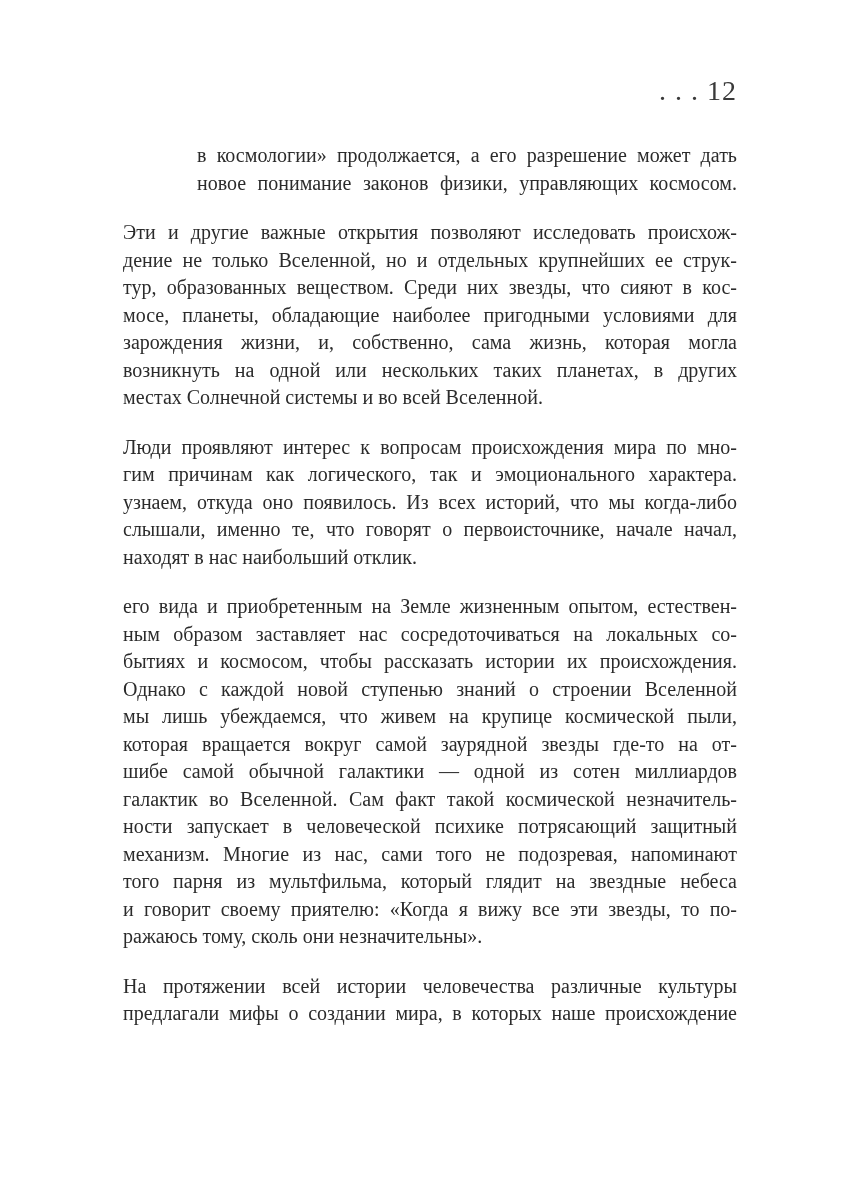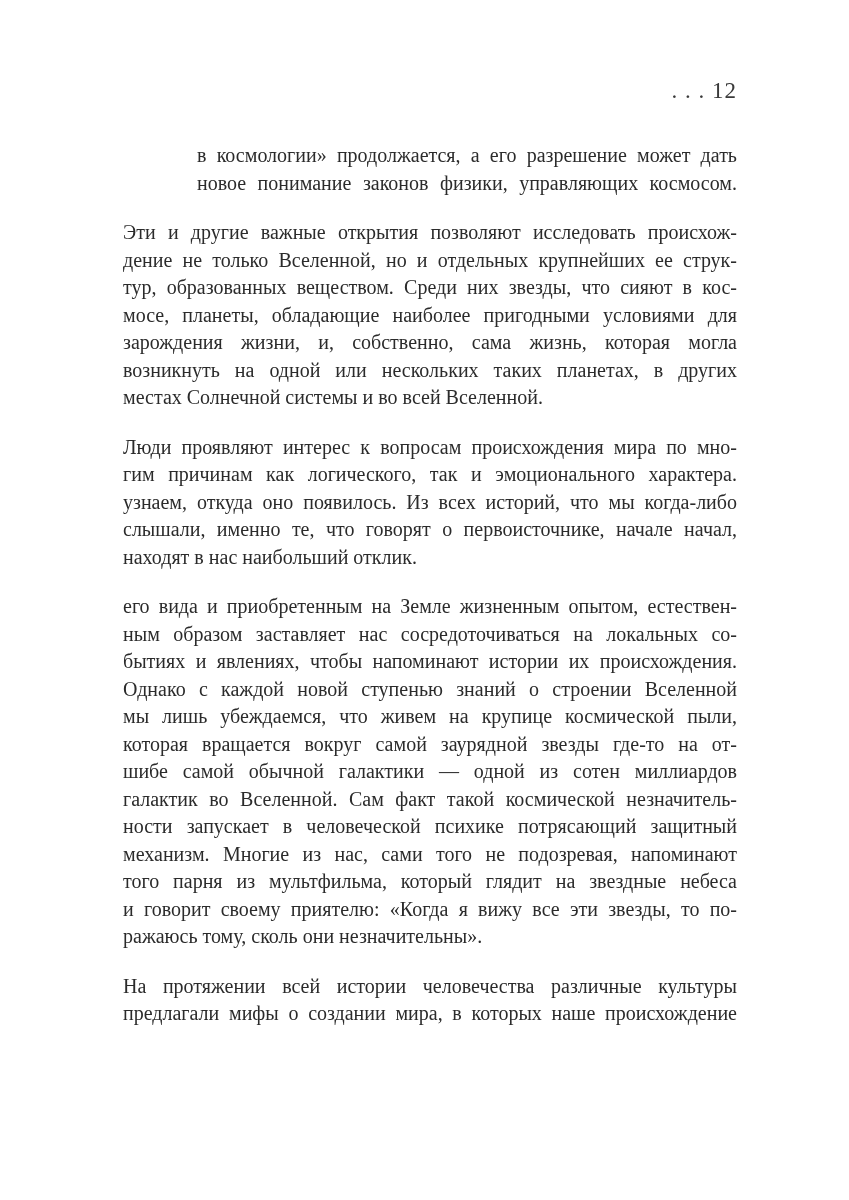--- a/index.html
+++ b/index.html
@@ -20,21 +20,21 @@
     top: 0;
     width: 614px;
     font-family: "Liberation Serif", "DejaVu Serif", serif;
     color: var(--text, #2b2b2b);
   }
   .page-number {
     padding-top: 76px;
     height: 30px;
     line-height: 30px;
     text-align: right;
-    font-size: 23px;
+    font-size: 28px;
     letter-spacing: 1px;
     color: var(--pagenum, #3a3a3a);
   }
   .paragraphs {
     margin-top: 36px;
   }
   .para {
     font-size: 20px;
     line-height: 27.5px;
     margin: 0 0 22px 0;
@@ -78,21 +78,21 @@
         <div class="para">
           <div class="line just">Люди проявляют интерес к вопросам происхождения мира по мно-</div>
           <div class="line just">гим причинам как логического, так и эмоционального характера.</div>
           <div class="line just">узнаем, откуда оно появилось. Из всех историй, что мы когда-либо</div>
           <div class="line just">слышали, именно те, что говорят о первоисточнике, начале начал,</div>
           <div class="line natural">находят в нас наибольший отклик.</div>
         </div>
         <div class="para">
           <div class="line just">его вида и приобретенным на Земле жизненным опытом, естествен-</div>
           <div class="line just">ным образом заставляет нас сосредоточиваться на локальных со-</div>
-          <div class="line just">бытиях и явлениях, чтобы напоминают истории их происхождения.</div>
+          <div class="line just">бытиях и космосом, чтобы рассказать истории их происхождения.</div>
           <div class="line just">Однако с каждой новой ступенью знаний о строении Вселенной</div>
           <div class="line just">мы лишь убеждаемся, что живем на крупице космической пыли,</div>
           <div class="line just">которая вращается вокруг самой заурядной звезды где-то на от-</div>
           <div class="line just">шибе самой обычной галактики — одной из сотен миллиардов</div>
           <div class="line just">галактик во Вселенной. Сам факт такой космической незначитель-</div>
           <div class="line just">ности запускает в человеческой психике потрясающий защитный</div>
           <div class="line just">механизм. Многие из нас, сами того не подозревая, напоминают</div>
           <div class="line just">того парня из мультфильма, который глядит на звездные небеса</div>
           <div class="line just">и говорит своему приятелю: «Когда я вижу все эти звезды, то по-</div>
           <div class="line natural">ражаюсь тому, сколь они незначительны».</div>

